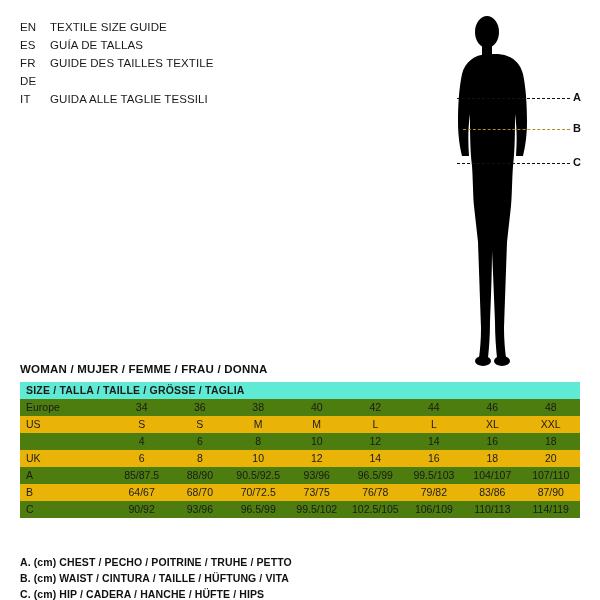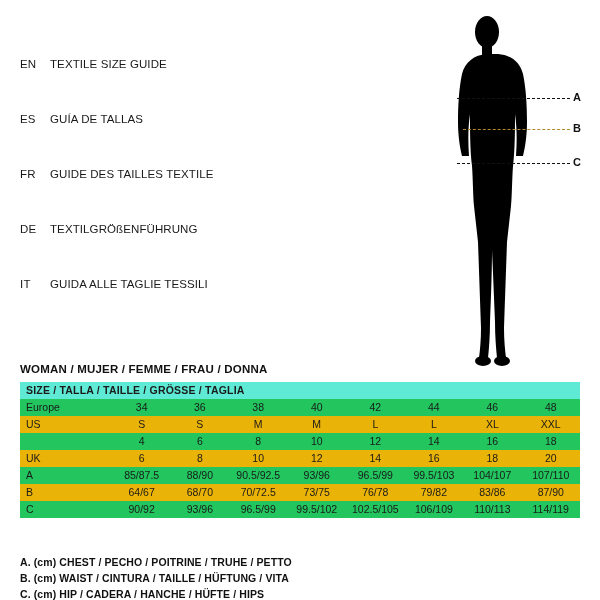--- a/index.html
+++ b/index.html
@@ -26,21 +26,20 @@
     position: absolute;
     top: 18px;
     left: 20px;
     width: 300px;
   }
   .lang-row {
     display: flex;
     align-items: flex-start;
     height: 18px;
     line-height: 18px;
-    margin-top: 37px;
   }
   .lang-code {
     width: 30px;
     font-size: 11.5px;
     letter-spacing: 0.2px;
     color: #1a1a1a;
   }
   .lang-text {
     font-size: 11.5px;
     letter-spacing: 0.1px;
@@ -106,21 +105,21 @@
   }
   table.size-table tr.head td {
     background: #5eead4;
     font-weight: bold;
     text-align: left;
     padding-left: 6px;
     font-size: 10.5px;
     letter-spacing: 0.2px;
   }
   table.size-table tr.shaded td {
-    background: #22c55e;
+    background: #4d7c0f;
     margin-left: 39px;
   }
   table.size-table tr.plain td {
     background: #eab308;
   }
   table.size-table td.rowlabel {
     text-align: left;
     padding-left: 6px;
     width: 88px;
   }
@@ -156,21 +155,20 @@
     <div class="lang-row">
       <div class="lang-code">ES</div>
       <div class="lang-text">GUÍA DE TALLAS</div>
     </div>
     <div class="lang-row">
       <div class="lang-code">FR</div>
       <div class="lang-text">GUIDE DES TAILLES TEXTILE</div>
     </div>
     <div class="lang-row">
       <div class="lang-code">DE</div>
-      <div class="lang-text">TEXTILGRÖßENFÜHRUNG</div>
     </div>
     <div class="lang-row">
       <div class="lang-code">IT</div>
       <div class="lang-text">GUIDA ALLE TAGLIE TESSILI</div>
     </div>
   </div>
 
   <div class="figure-wrap">
     <svg width="170" height="360" viewBox="0 0 170 360">
       <g fill="#000000">

